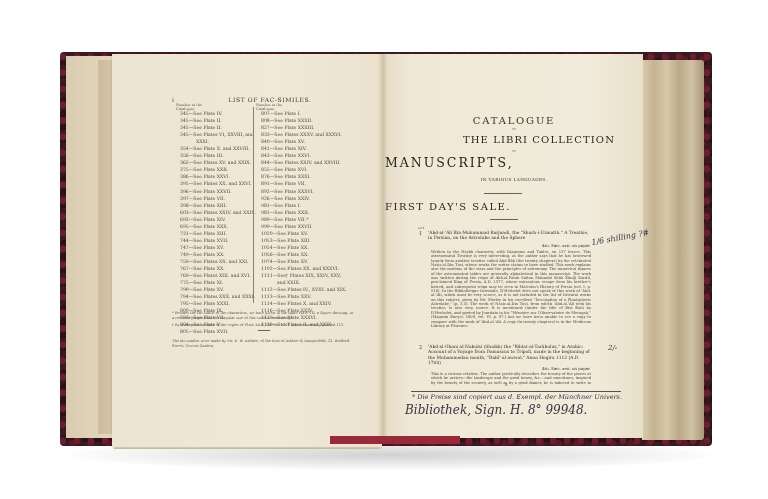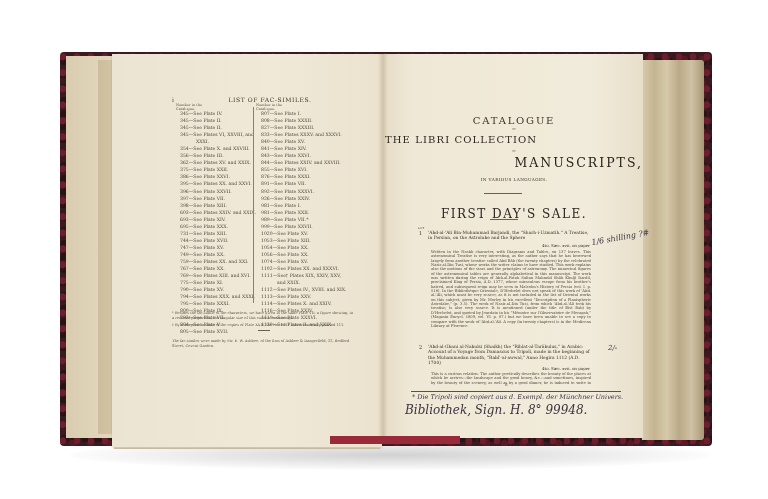--- a/index.html
+++ b/index.html
@@ -23,25 +23,25 @@
   .col-head{position:absolute;font-size:3.5px;line-height:4px;color:#5a5246;}
   .col{position:absolute;font-size:4.6px;line-height:7.05px;color:#4d463b;}
   .col .row{white-space:nowrap;}
   .col .row.indent{padding-left:16px;}
   .col-divider{position:absolute;left:253px;top:107px;width:1px;height:196px;background:#8a8070;}
   .footnote{position:absolute;left:172px;width:182px;font-size:3.6px;line-height:5px;color:#5a5246;}
   .fn-rule{position:absolute;left:258px;top:330px;width:12px;height:1px;background:#6a6050;}
 
   .cat-label{position:absolute;left:385px;top:115px;width:258px;text-align:center;font-size:10px;letter-spacing:1.8px;color:#3a3229;}
   .small-of{position:absolute;left:385px;width:258px;text-align:center;font-size:2.6px;color:#6a6050;}
-  .coll-title{position:absolute;left:385px;top:134px;width:230px;text-align:left;font-size:10px;letter-spacing:1.1px;color:#2e2720;}
-  .man-title{position:absolute;left:385px;top:155px;width:258px;text-align:right;font-size:12.5px;letter-spacing:2px;color:#2a231c;}
+  .coll-title{position:absolute;left:385px;top:134px;width:230px;text-align:right;font-size:10px;letter-spacing:1.1px;color:#2e2720;}
+  .man-title{position:absolute;left:385px;top:155px;width:258px;text-align:left;font-size:12.5px;letter-spacing:2px;color:#2a231c;}
   .lang{position:absolute;left:385px;top:177px;width:258px;text-align:center;font-size:4.2px;letter-spacing:0.4px;color:#3d362d;}
   .rule1{position:absolute;left:484px;top:193px;width:38px;height:1px;background:#6a6050;}
-  .sale{position:absolute;left:385px;top:207px;width:258px;text-align:center;font-size:12px;letter-spacing:1.5px;color:#2e2720;}
+  .sale{position:absolute;left:385px;top:201px;width:258px;font-size:10px;letter-spacing:1.5px;color:#2e2720;}
   .rule2{position:absolute;left:490px;top:219px;width:28px;height:1px;background:#6a6050;}
 
   .lot-label{position:absolute;left:418px;top:226px;font-size:2.8px;color:#4a4238;}
   .entry{position:absolute;font-size:4.4px;line-height:5.4px;color:#3a3229;}
   .entry-num{position:absolute;font-size:5px;color:#3a3229;}
   .entry-fmt{position:absolute;font-size:4px;color:#3a3229;text-align:right;}
   .desc{position:absolute;font-size:3.7px;line-height:4.35px;color:#4d463b;text-align:justify;}
   .sig{position:absolute;left:505px;top:383px;font-size:3.5px;color:#5a5246;}
   .hand-rule{position:absolute;left:411px;top:391px;width:210px;height:1px;background:#5a5046;}
   .hand{position:absolute;font-family:"DejaVu Serif",serif;font-style:italic;color:#3a3440;}
@@ -162,15 +162,15 @@
   <div class="price1">1/6 shilling ?#</div>
 
   <div class="entry-num" style="left:419px;top:344px;">2</div>
   <div class="entry" style="left:428px;top:344px;width:162px;">'Abd-al-Ghani al-Nabulsi (Shaikh) the "Rihlat-al-Tarâbulus," in Arabic: Account of a Voyage from Damascus to Tripoli, made in the beginning of the Muhammedan month, "Rabî'-al-awwal," Anno Hegira 1112 (A.D. 1700)</div>
   <div class="entry-fmt" style="left:500px;top:366px;width:90px;">4to.  Sæc. xvii. on paper</div>
   <div class="desc" style="left:431px;top:372px;width:160px;height:13px;overflow:hidden;">This is a curious relation. The author poetically describes the beauty of the places at which he arrives—the landscape and the good honey, &amp;c.—and sometimes, inspired by the beauty of the scenery, as well as by a good dinner, he is induced to write in verse. But the greatest value of this Manuscript is derived from a large collection of poems on the praises of</div>
   <div class="price2">2/-</div>
 
   <div class="sig">B</div>
   <div class="hand-rule"></div>
-  <div class="hand" style="left:412px;top:393px;font-size:6.5px;">* Die Tripoli sind copiert aus d. Exempl. der Münchner Univers.</div>
+  <div class="hand" style="left:412px;top:393px;font-size:6.5px;">* Die Preise sind copiert aus d. Exempl. der Münchner Univers.</div>
   <div class="hand" style="left:405px;top:403px;font-size:12px;">Bibliothek, Sign. H. 8° 99948.</div>
 </div>
 
 </body></html>

